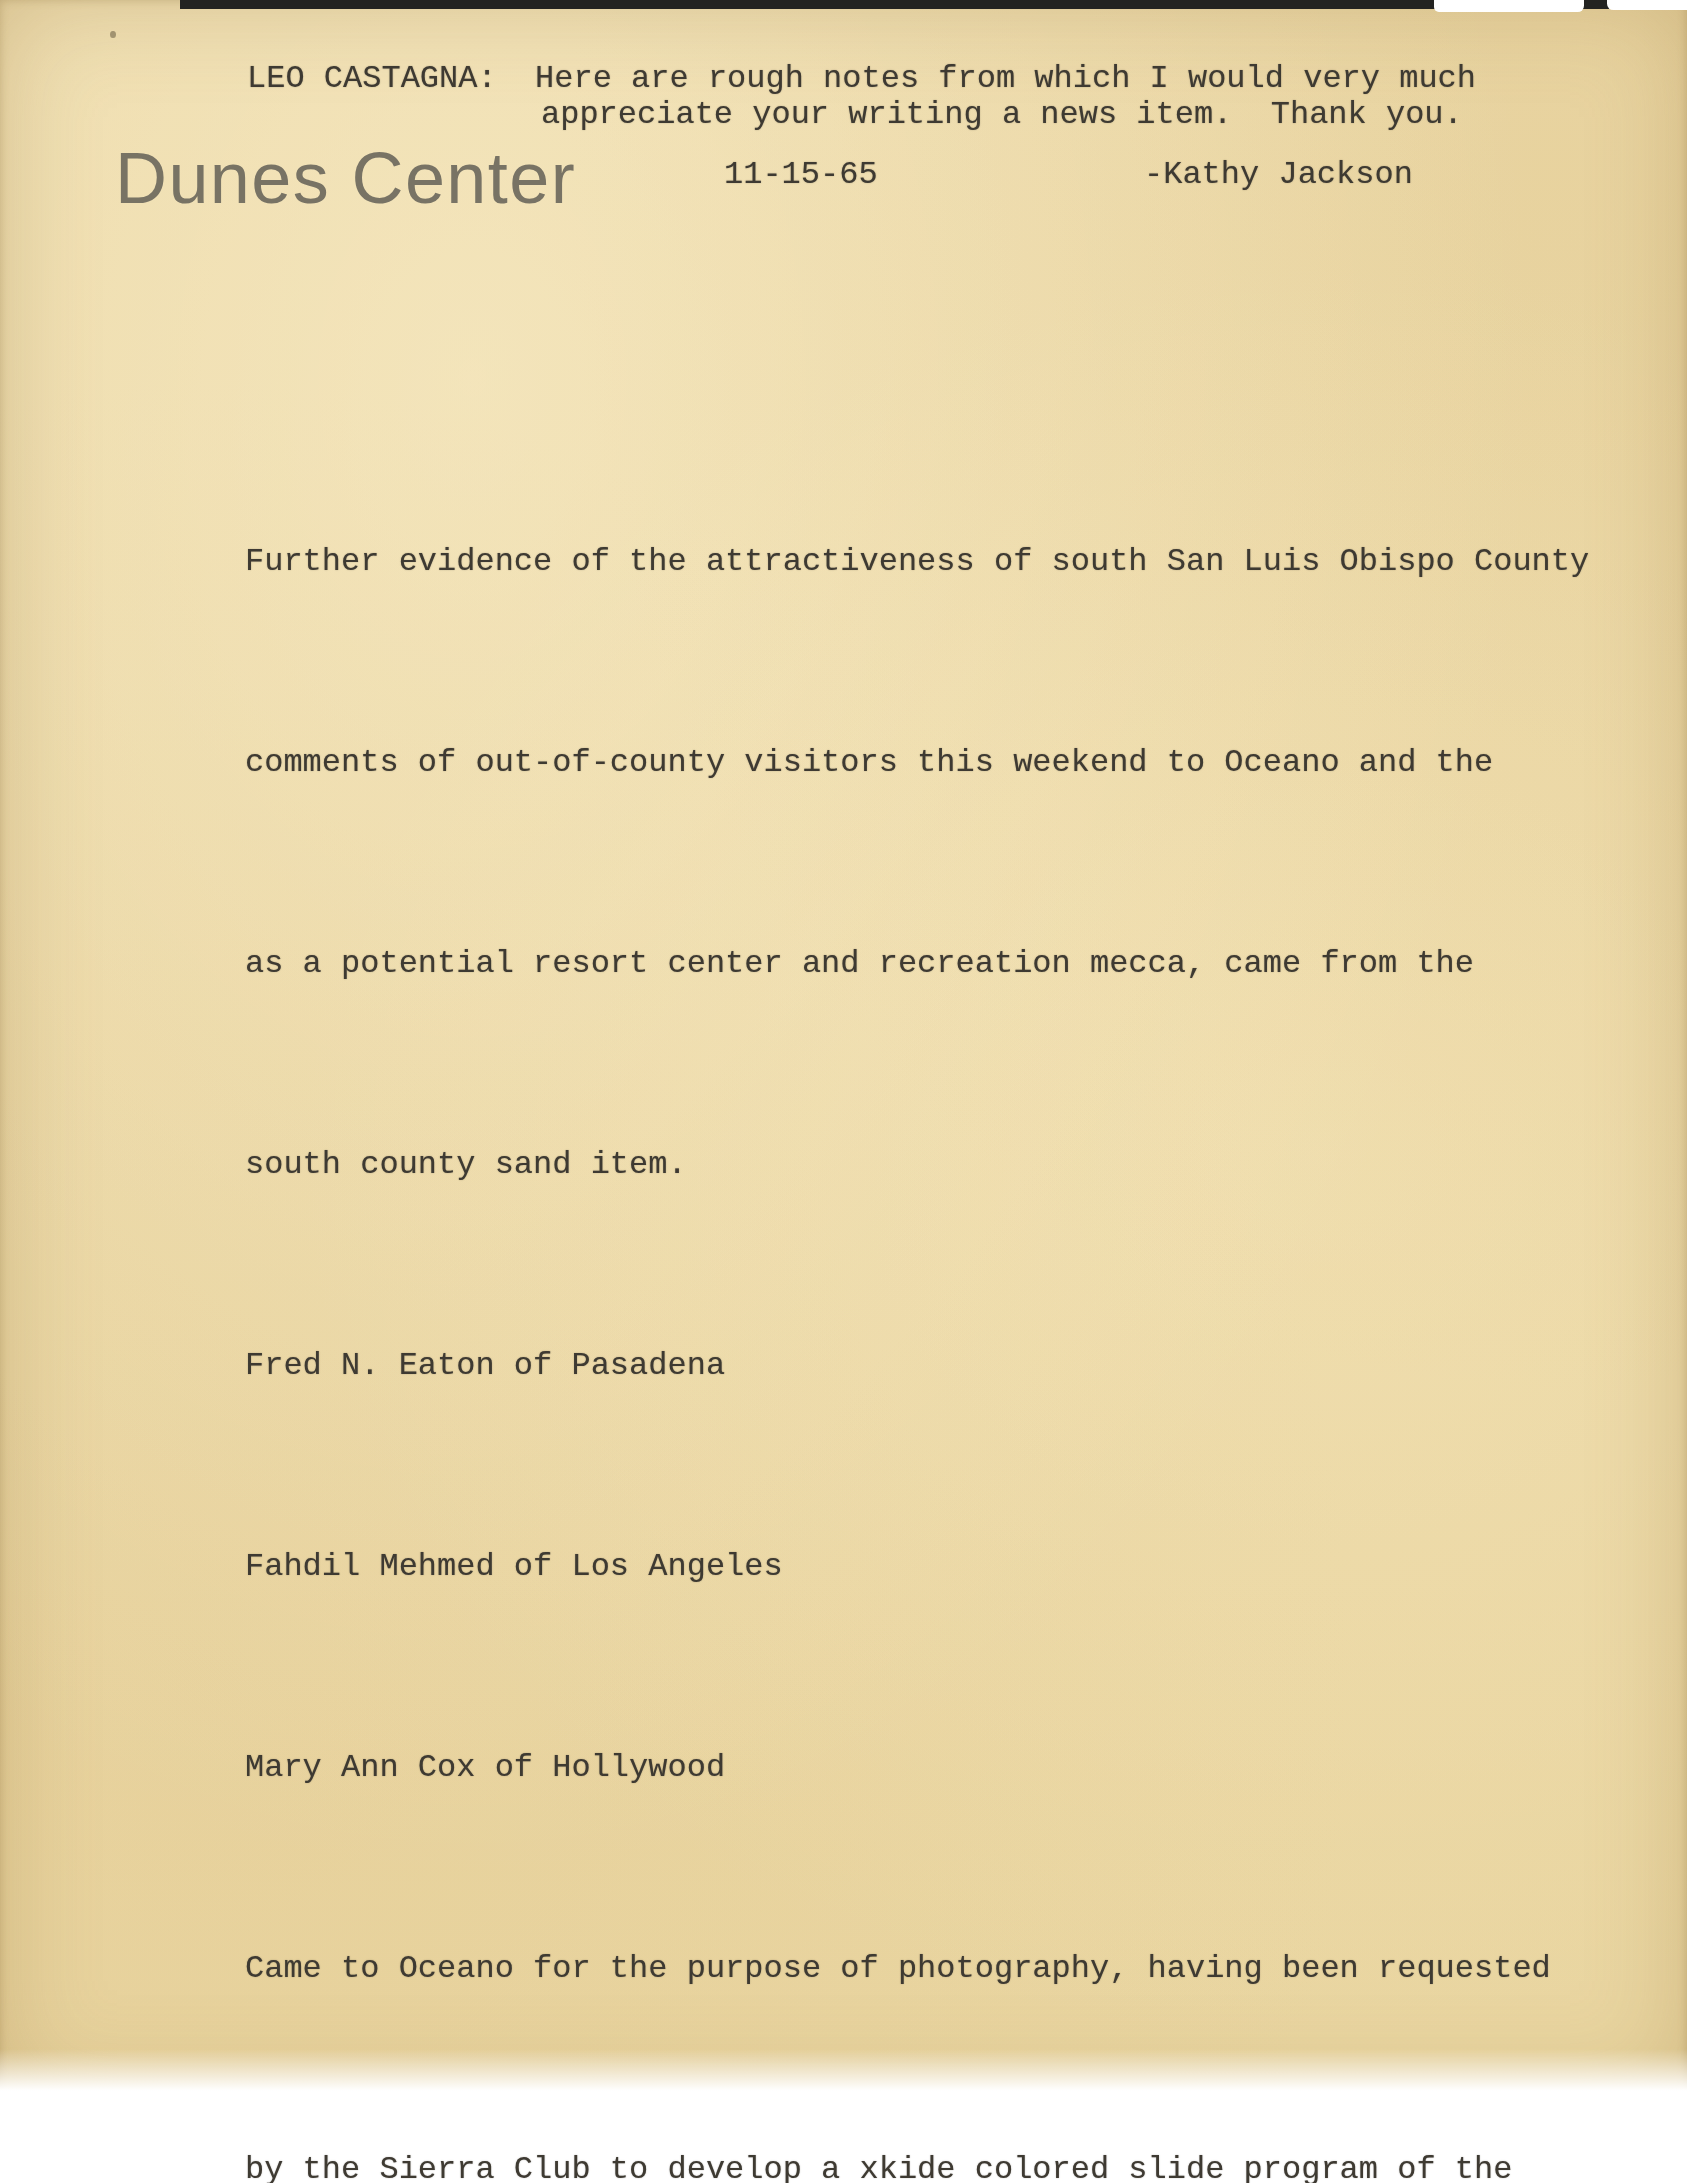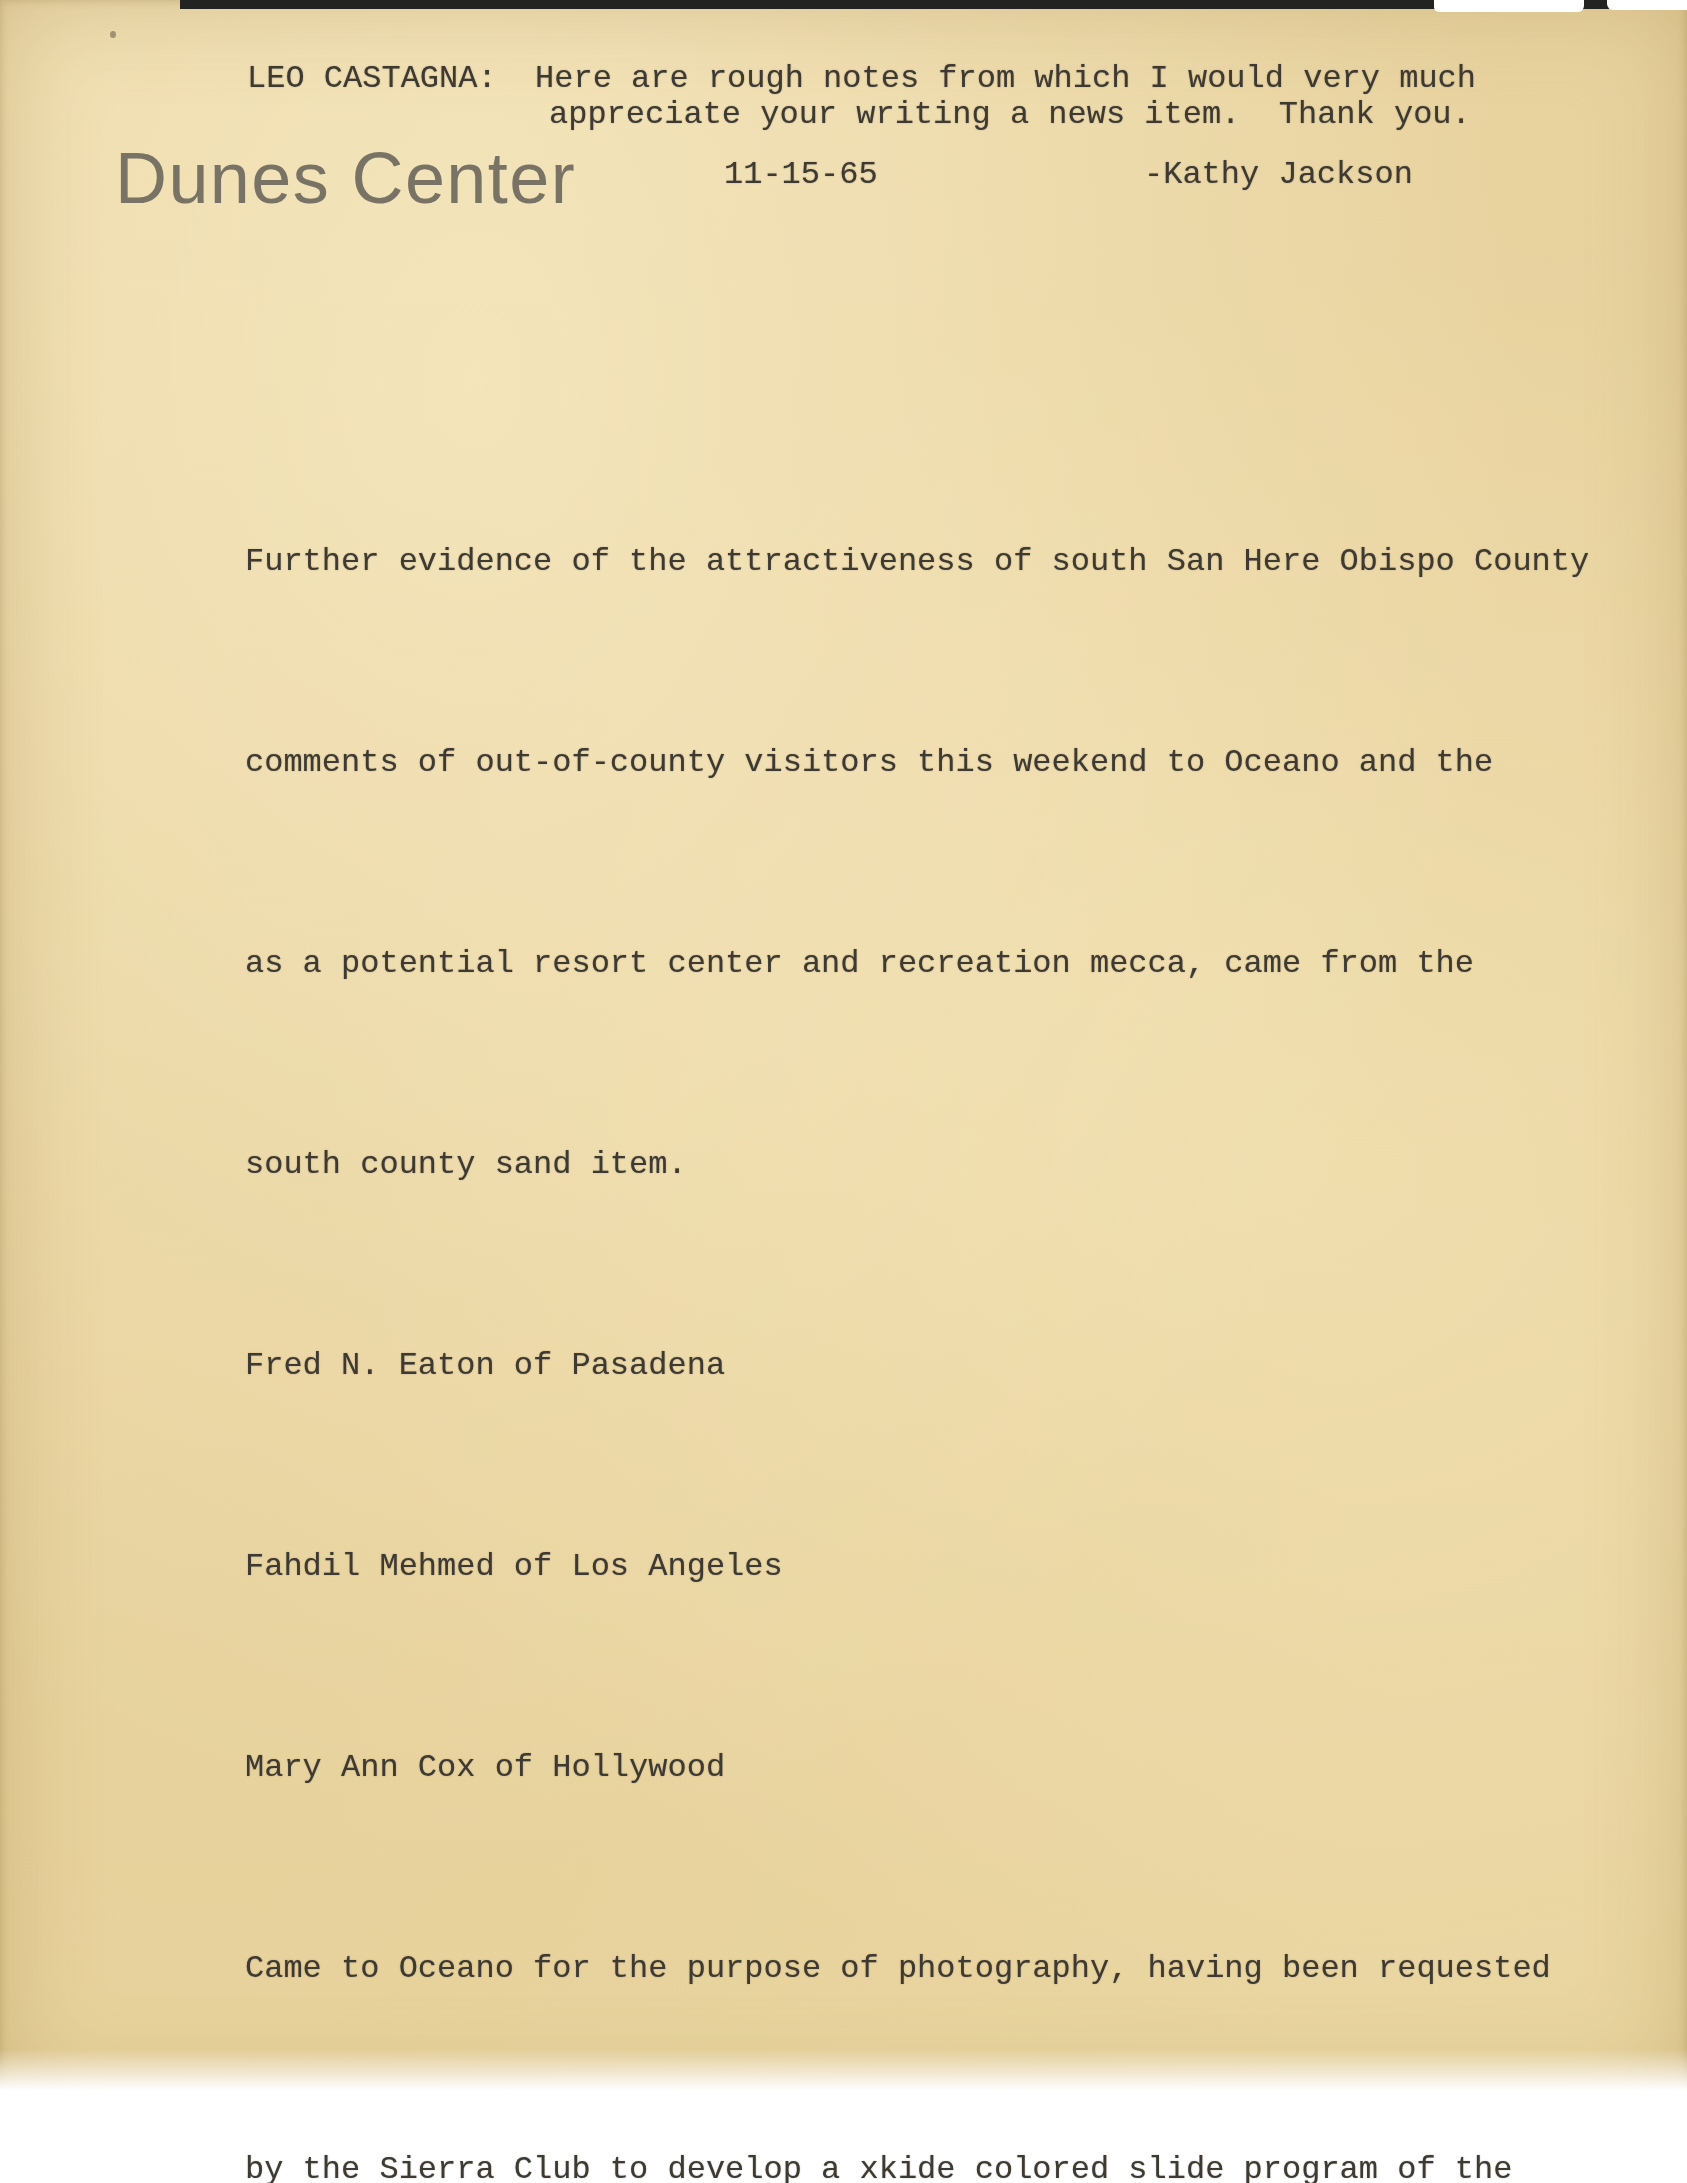--- a/index.html
+++ b/index.html
@@ -40,21 +40,21 @@
   .type {
     position:absolute;
     font-family:"Liberation Mono","DejaVu Sans Mono",monospace;
     font-size:32px;
     line-height:37px;
     color:#3e3a32;
     white-space:pre;
     text-shadow:0 0 1.4px rgba(62,58,50,0.45);
   }
   .hdr1 { left:247px; top:60px; }
-  .hdr2 { left:541px; top:96px;margin-left:8px; }
+  .hdr2 { left:541px; top:96px; }
   .date { left:724px; top:156px; }
   .byline { left:1144px; top:156px; }
   .watermark {
     position:absolute; left:115px; top:138px;
     font-family:"Liberation Sans", sans-serif;
     font-size:72px; line-height:80px;
     letter-spacing:1.4px;
     color:#6e6a5e;
     opacity:0.92;
   }
@@ -81,21 +81,21 @@
 <div class="speck"></div>
 
 <div class="watermark">Dunes Center</div>
 
 <div class="type hdr1">LEO CASTAGNA:  Here are rough notes from which I would very much</div>
 <div class="type hdr2">appreciate your writing a news item.  Thank you.</div>
 <div class="type date">11-15-65</div>
 <div class="type byline">-Kathy Jackson</div>
 
 <div class="body-block">
-  <div>Further evidence of the attractiveness of south San Here Obispo County</div>
+  <div>Further evidence of the attractiveness of south San Luis Obispo County</div>
   <div>comments of out-of-county visitors this weekend to Oceano and the</div>
   <div>as a potential resort center and recreation mecca, came from the</div>
   <div>south county sand item.</div>
   <div>Fred N. Eaton of Pasadena</div>
   <div>Fahdil Mehmed of Los Angeles</div>
   <div>Mary Ann Cox of Hollywood</div>
   <div>Came to Oceano for the purpose of photography, having been requested</div>
   <div>by the Sierra Club to develop a xkide colored slide program of the</div>
   
   

